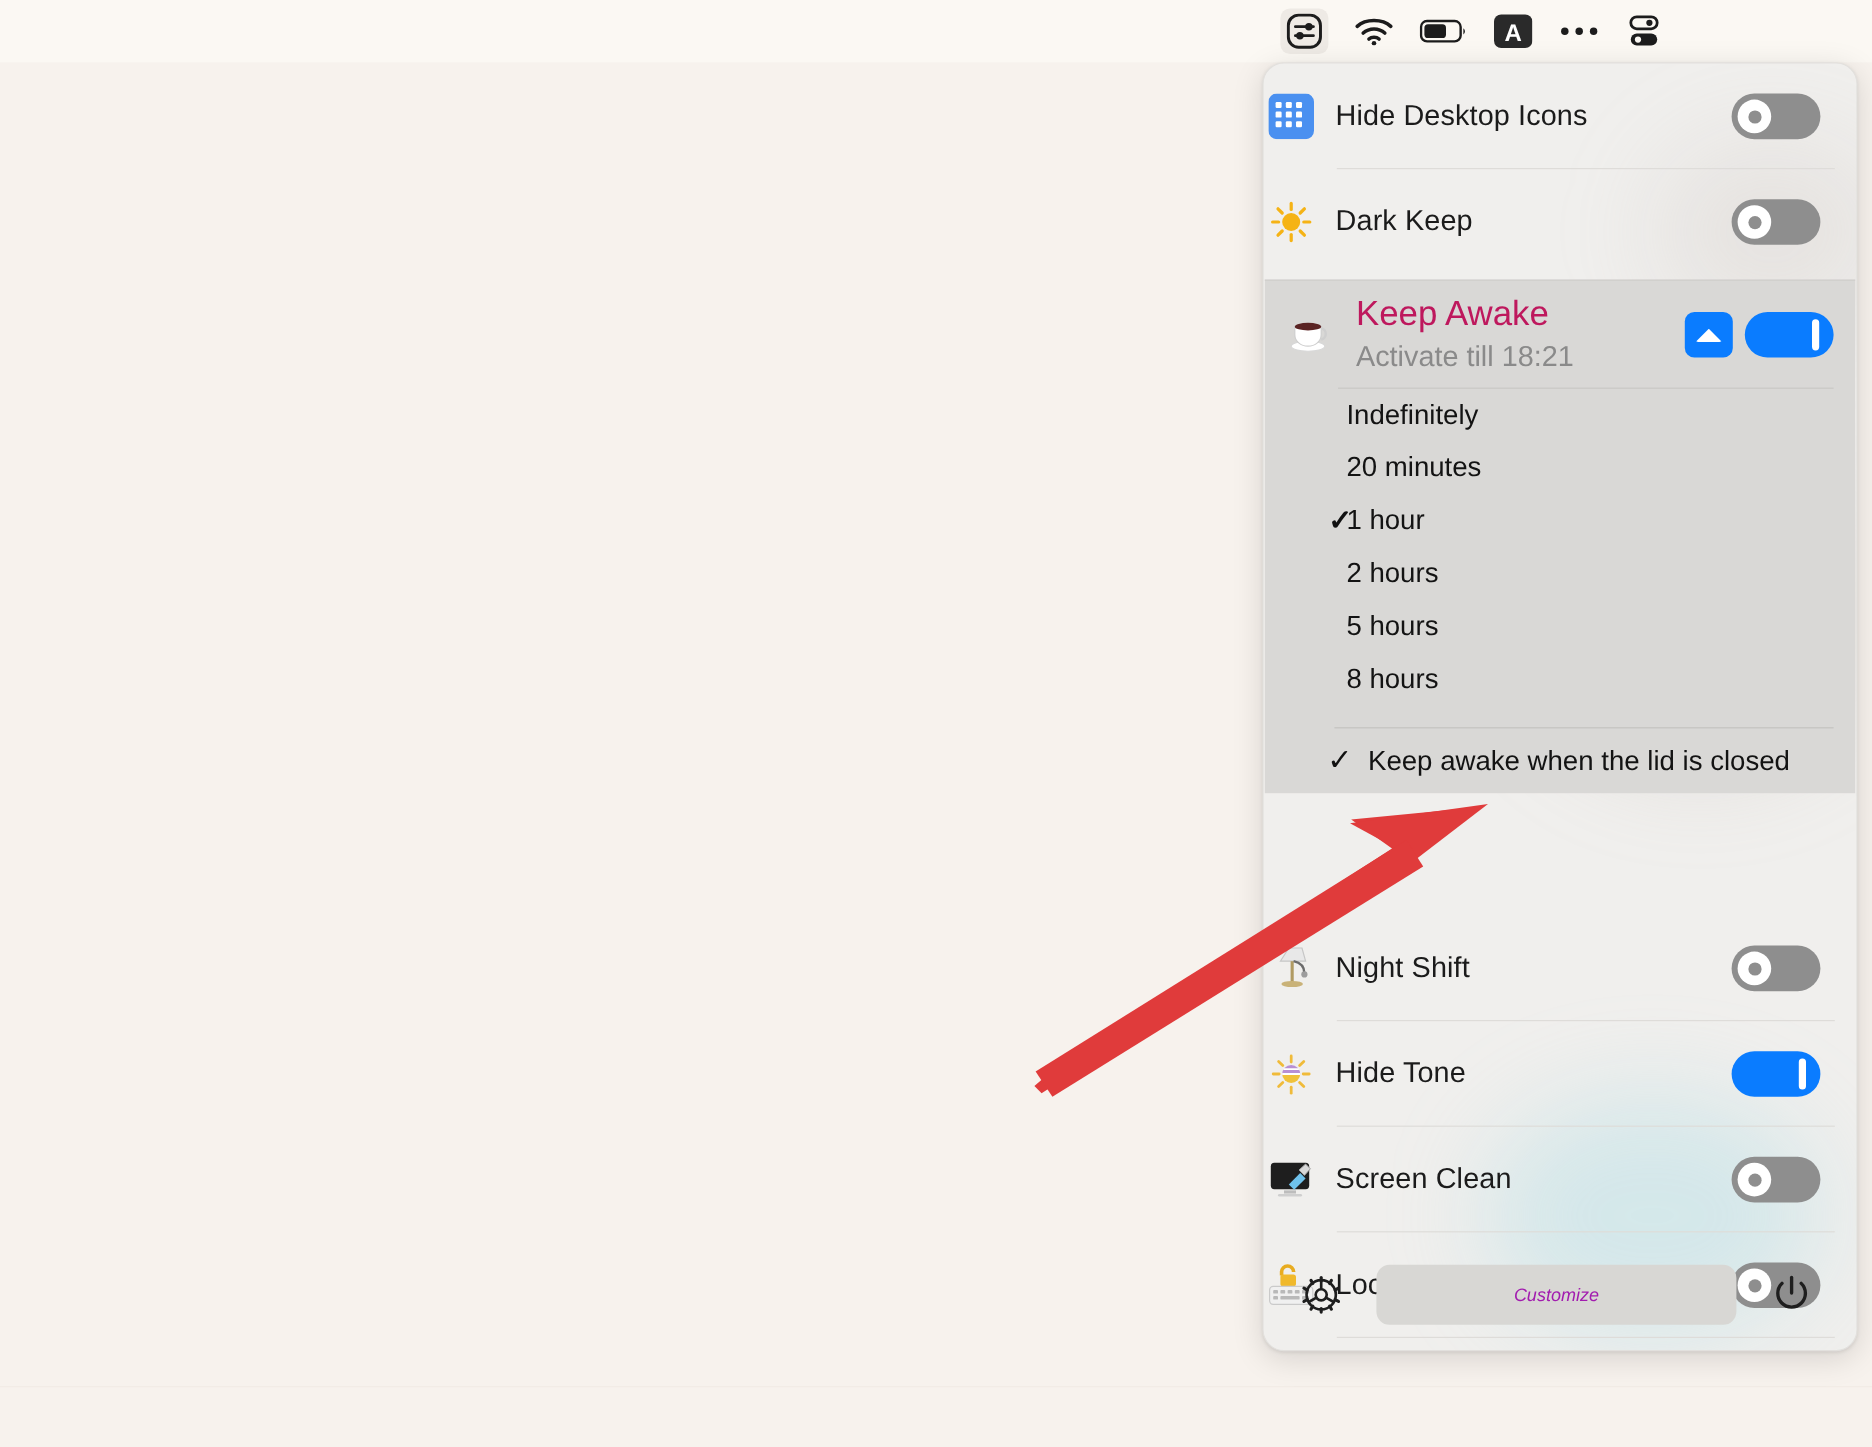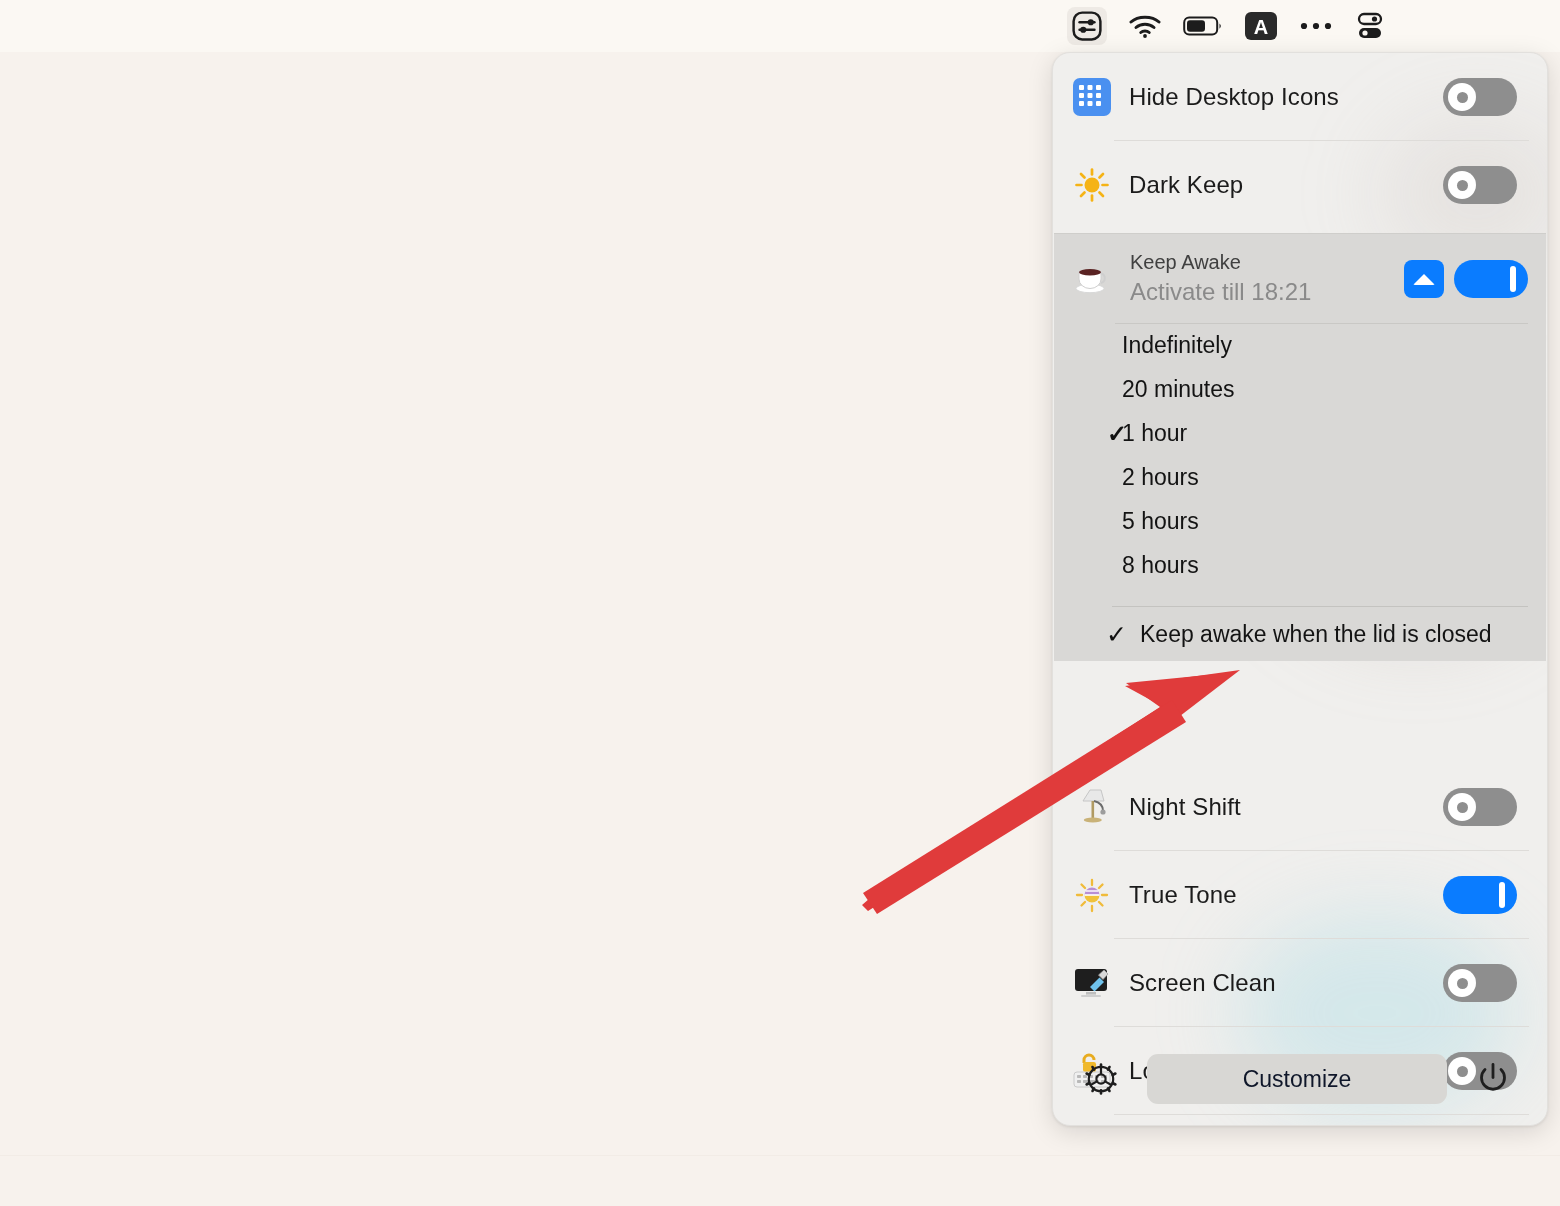--- a/index.html
+++ b/index.html
@@ -37,21 +37,21 @@
     overflow:hidden;
   }
   
   .blob{ position:absolute; border-radius:50%; filter:blur(40px); pointer-events:none; }
   .blob1{ width:300px; height:260px; right:-20px; top:330px; background:rgba(180,168,160,.22); }
   .blob2{ width:280px; height:200px; right:30px; top:860px; background:rgba(150,215,230,.30); }
   .blob3{ width:200px; height:160px; right:-30px; top:60px;  background:rgba(190,180,170,.18); }
 
   .row{
     position:relative; display:flex; align-items:center;
-    height:88px; padding-left:16px; padding-right:30px;justify-content:center;
+    height:88px; padding-right:30px;justify-content:center;
   }
   .row-ico{
     width:46px; height:46px; flex:none;
     display:flex; align-items:center; justify-content:center;
     font-size:32px; line-height:1;
   }
   .row-label{
     flex:1; margin-left:14px;
     font-size:24px; color:#1b1b1b; letter-spacing:.1px;
   }
@@ -84,21 +84,21 @@
     position:absolute; left:1px; right:1px; top:180px;
     background:#d9d8d6;
     border-top:1px solid #cfcecb;
   }
   #ka-head{
     display:flex; align-items:center;
     height:90px; padding-left:16px; padding-right:18px;
     position:relative;
   }
   #ka-text{ flex:1; margin-left:14px; }
-  #ka-title{ font-size:20px; color:#404040; line-height:1.18; }
+  #ka-title{ font-size:29px; color:#be185d; line-height:1.18; }
   #ka-sub{ font-size:24px; color:#8a8a8a; line-height:1.25; margin-top:3px; }
   #ka-expand{
     flex:none; width:40px; height:38px; border-radius:8px;
     background:#0a7cff; display:flex; align-items:center; justify-content:center;
     margin-right:10px;
   }
   #ka-expand .caret{
     width:0;height:0;border-left:11px solid transparent;border-right:11px solid transparent;
     border-bottom:11px solid #fff; border-radius:2px;
   }
@@ -127,21 +127,21 @@
   
   #footer{
     position:absolute; left:0; right:0; bottom:0; height:92px;
     display:flex; align-items:center; padding:0 26px 0 20px;
   }
   #gear-icon-wrap{ width:56px; display:flex; justify-content:center; }
   #customize-btn{
     flex:1; margin:0 18px; height:50px; border-radius:11px;
     background:#d8d7d4;
     display:flex; align-items:center; justify-content:center;
-    font-size:23px; color:#0f172a;
+    font-size:15px; color:#a21caf;font-style:italic;
   }
   #power-icon-wrap{ width:56px; display:flex; justify-content:center; }
 
   svg.ico{ display:block; }
 
   
   #arrow{ position:absolute; left:0; top:0; width:1560px; height:1206px; pointer-events:none; }
 
   
   #desk-line{ position:absolute; left:0; right:0; top:1155px; height:1px; background:#f2ece6; }
@@ -356,21 +356,21 @@
             <line x1="27" y1="27" x2="30.5" y2="30.5"></line>
             <line x1="30.5" y1="9.5" x2="27" y2="13"></line>
             <line x1="13" y1="27" x2="9.5" y2="30.5"></line>
           </g>
           <path d="M12.5 20 a7.5 7.5 0 0 1 15 0 z" fill="#b88fd4"></path>
           <path d="M12.5 20 h15 a7.5 7.5 0 0 1 -15 0 z" fill="#f0c23a"></path>
           <line x1="12.5" y1="20" x2="27.5" y2="20" stroke="#fff" stroke-width="1.6"></line>
           <path d="M13.6 16 h12.8" stroke="#fff" stroke-width="1.4"></path>
         </svg>
       </div>
-      <div class="row-label">True Tone</div>
+      <div class="row-label">Hide Tone</div>
       <div class="tgl on">
           <div class="knob"></div>
         </div>
       <div class="sep"></div>
     </div>
 
     <div class="row">
       <div class="row-ico">
         <svg class="ico" width="40" height="36" viewBox="0 0 40 36">
           <rect x="3" y="4" width="32" height="22" rx="3" fill="#1e1e1e"></rect>

